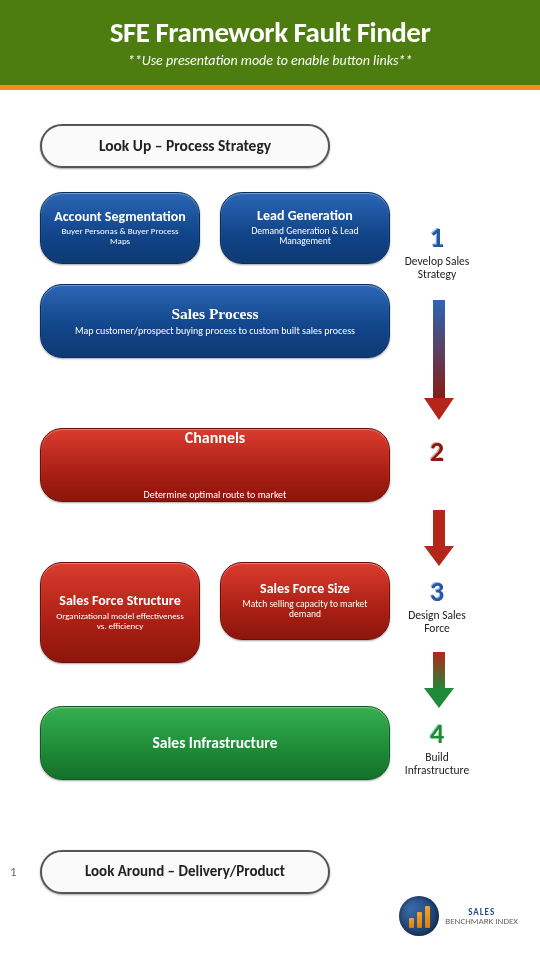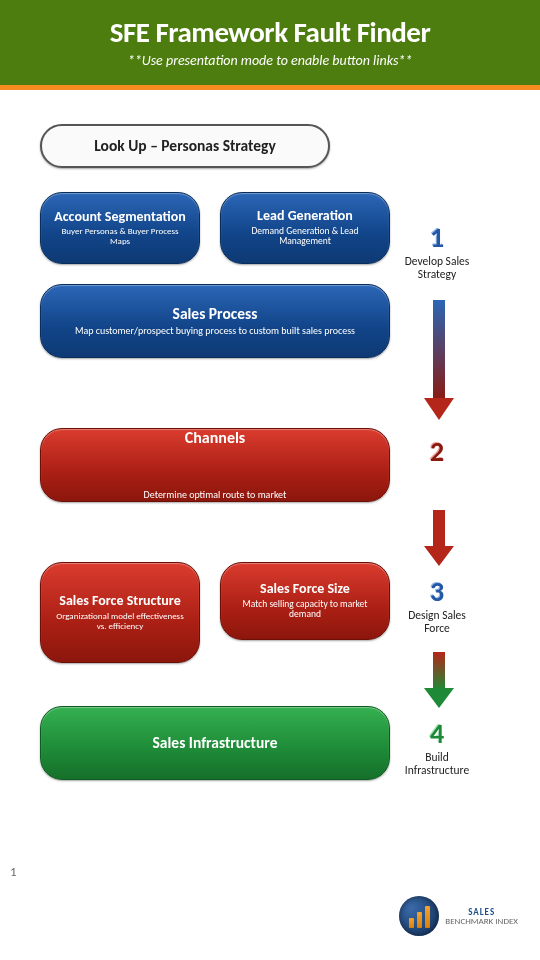--- a/index.html
+++ b/index.html
@@ -79,21 +79,21 @@
   .lead .tt { font-size: 14px; }
   .lead .ss { font-size: 9.5px; }
 
   .salesproc {
     position: absolute;
     top: 194px; left: 40px;
     width: 350px; height: 74px;
     background: linear-gradient(to bottom,#2b66b6,#114488 60%,#0e3a74);
     border: 1px solid #0a2e5c;
   }
-  .salesproc .tt { font-size: 15.5px; }
+  .salesproc .tt { font-size: 15.5px; font-family: Liberation Serif, serif; }
   .salesproc .ss { font-size: 10px; padding: 0 12px; }
 
   .channels {
     position: absolute;
     top: 338px; left: 40px;
     width: 350px; height: 74px;
     background: linear-gradient(to bottom,#da3c2e,#ab1f14 60%,#8c160c);
     border: 1px solid #6b0f07;
     gap: 40px;
   }
@@ -205,21 +205,21 @@
 <body>
 
 <div class="header">
   <h1>SFE Framework Fault Finder</h1>
   <div class="sub">**Use presentation mode to enable button links**</div>
 </div>
 
 <div class="content">
 
   <div class="pill lookup">
-    <div class="tt">Look Up – Personas Strategy</div>
+    <div class="tt">Look Up – Process Strategy</div>
   </div>
 
   <div class="pill acct">
     <div class="tt">Account Segmentation</div>
     <div class="ss">Buyer Personas &amp; Buyer Process Maps</div>
   </div>
 
   <div class="pill lead">
     <div class="tt">Lead Generation</div>
     <div class="ss">Demand Generation &amp; Lead Management</div>
@@ -285,20 +285,23 @@
   </div>
   <div class="step step3">
     <div class="num">3</div>
     <div>Design Sales Force</div>
   </div>
   <div class="step step4">
     <div class="num">4</div>
     <div>Build Infrastructure</div>
   </div>
 
+  <div class="pill lookaround">
+    <div class="tt">Look Around – Delivery/Product</div>
+  </div>
 
   <div class="pagenum">1</div>
 
   <div class="footer-logo">
     <div class="circ">
       <div class="bar" style="height:10px"></div>
       <div class="bar" style="height:16px"></div>
       <div class="bar" style="height:22px"></div>
     </div>
     <div class="txt">

